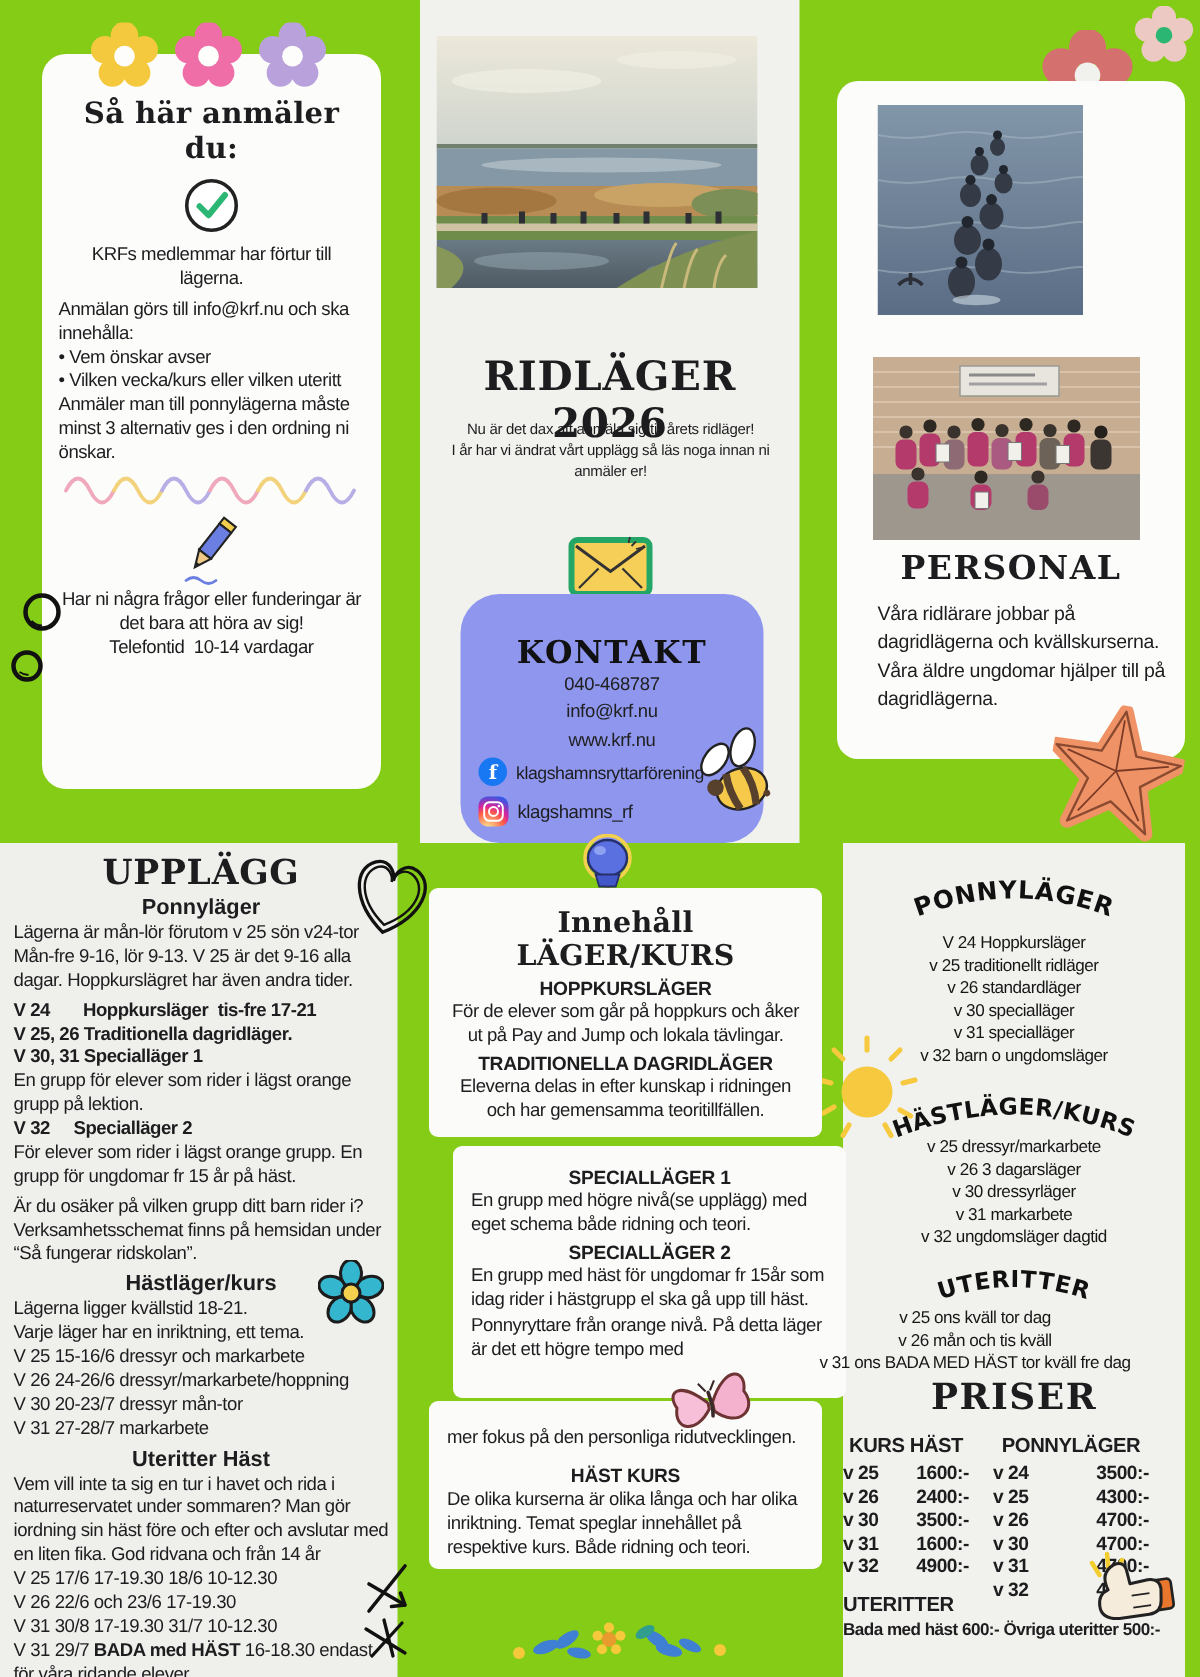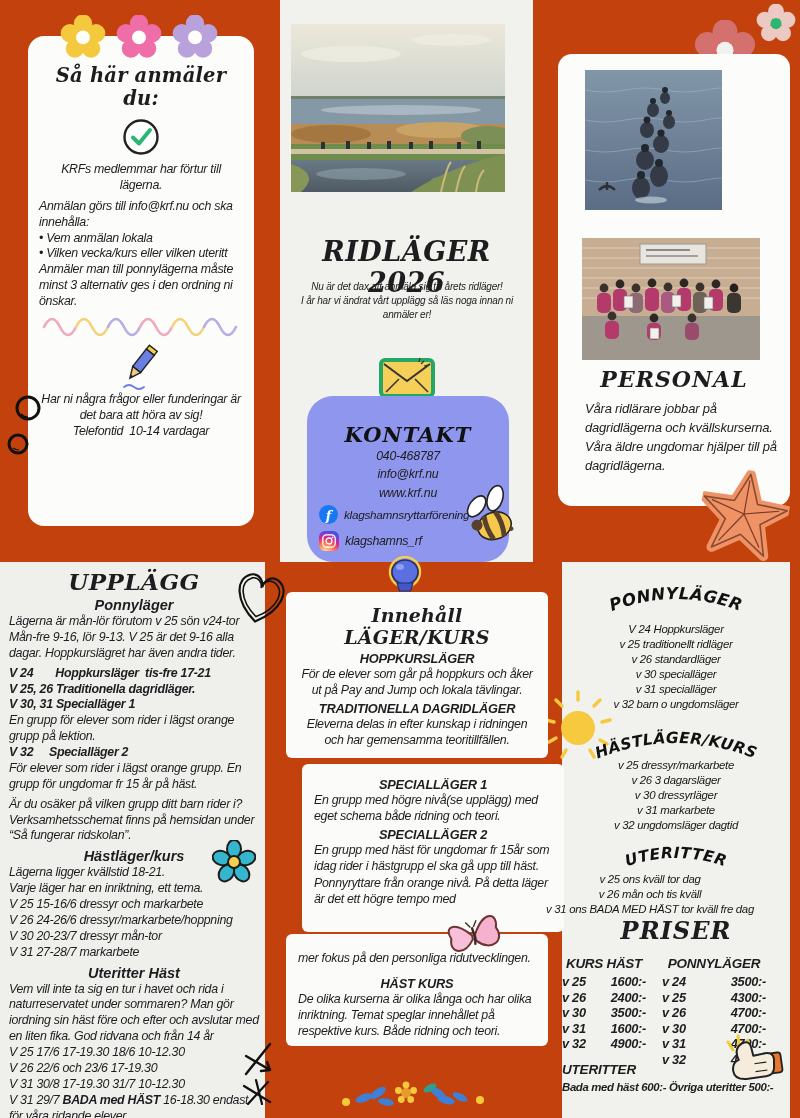--- a/index.html
+++ b/index.html
@@ -1,17 +1,17 @@
 <!DOCTYPE html>
 <html><head>
 <meta charset="utf-8">
 <style>
   html,body{margin:0;padding:0;background:#9aa0a6;}
-  .page{position:relative;width:800px;height:1118px;background:#c2410c;overflow:hidden;
-        font-family:"Liberation Sans",sans-serif;color:#1d1d1f;font-style:italic;}
+  .page{position:relative;width:800px;height:1118px;background:#84cc16;overflow:hidden;
+        font-family:"Liberation Sans",sans-serif;color:#1d1d1f;}
   .abs{position:absolute;}
   .light{background:#f1f1ed;}
   .slab{font-family:"DejaVu Serif",serif;font-weight:bold;}
   .card{position:absolute;background:#fcfcfa;border-radius:16px;}
   p{margin:0;}
   .txt{font-size:12.4px;line-height:1.28;letter-spacing:-0.3px;}
   .ctr{text-align:center;}
   .pre{white-space:pre-wrap;}
   .b{font-weight:bold;}
 
@@ -101,21 +101,21 @@
 
   <div class="card signup-card">
     <div class="signup-inner">
       <div class="slab signup-title">Så här anmäler du:</div>
       <svg class="signup-check" width="40" height="40" viewBox="0 0 40 40">
         <circle cx="20" cy="20" r="16.5" fill="#fff" stroke="#222" stroke-width="2.4"></circle>
         <path d="M12 20.5 l6 6 L29 13" stroke="#2cb673" stroke-width="4" fill="none" stroke-linecap="round" stroke-linejoin="round"></path>
       </svg>
       <p class="txt ctr">KRFs medlemmar har förtur till lägerna.</p>
       <p class="txt gap">Anmälan görs till info@krf.nu och ska innehålla:</p>
-      <p class="txt">• Vem anmälan lokala</p>
+      <p class="txt">• Vem önskar avser</p>
       <p class="txt">• Vilken vecka/kurs eller vilken uteritt</p>
       <p class="txt">Anmäler man till ponnylägerna måste minst 3 alternativ ges i den ordning ni önskar.</p>
       <svg width="198" height="24" viewBox="0 0 198 24" style="display:block;margin:5px auto 2px;">
         <path d="M2,12 q8,-16 16,0 t16,0" stroke="#f0a8bc" stroke-width="2.6" fill="none" stroke-linecap="round"></path>
         <path d="M34,12 q8,-16 16,0 t16,0" stroke="#f2d27a" stroke-width="2.6" fill="none" stroke-linecap="round"></path>
         <path d="M66,12 q8,-16 16,0 t16,0" stroke="#b7aee6" stroke-width="2.6" fill="none" stroke-linecap="round"></path>
         <path d="M98,12 q8,-16 16,0 t16,0" stroke="#f0a8bc" stroke-width="2.6" fill="none" stroke-linecap="round"></path>
         <path d="M130,12 q8,-16 16,0 t16,0" stroke="#f2d27a" stroke-width="2.6" fill="none" stroke-linecap="round"></path>
         <path d="M162,12 q8,-16 16,0 t16,0" stroke="#b7aee6" stroke-width="2.6" fill="none" stroke-linecap="round"></path>
       </svg>

